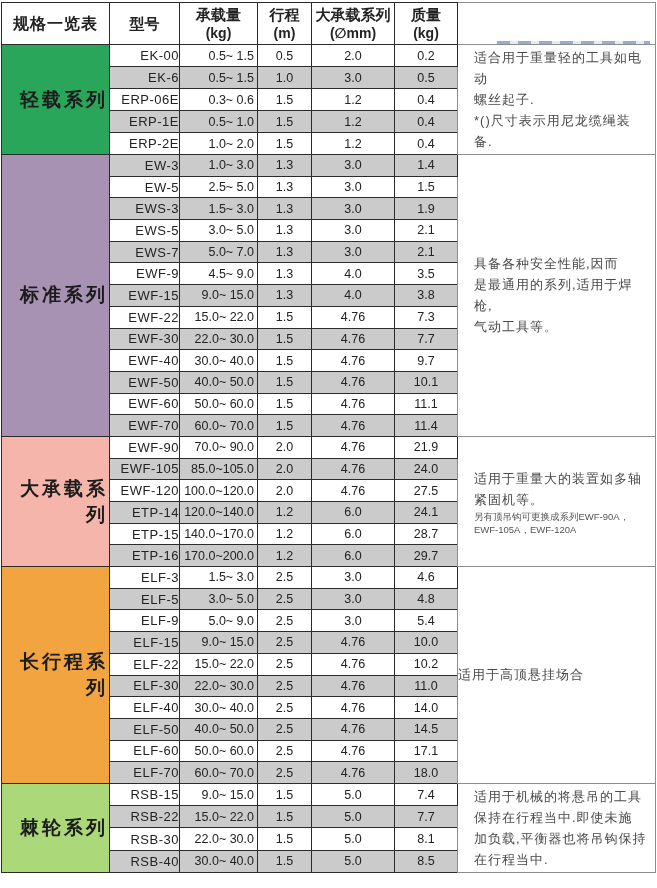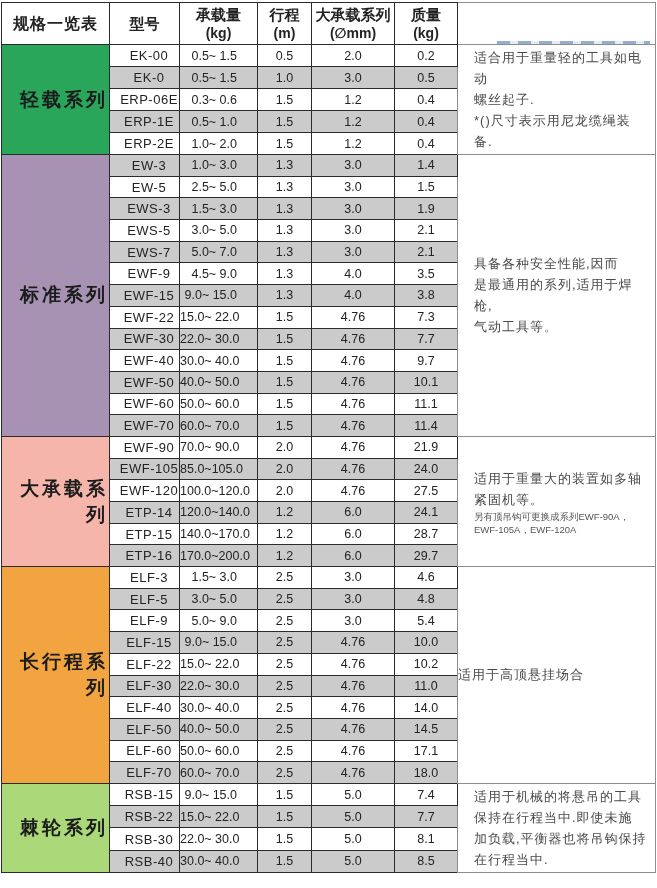--- a/index.html
+++ b/index.html
@@ -40,22 +40,22 @@
   th.m {
     font-weight:bold;
     font-size:15px;
     line-height:18px;
     text-align:center;
     vertical-align:middle;
   }
   th.m .u { display:block; font-size:14px; font-weight:bold; }
   th.cat-h { font-size:16px; letter-spacing:1px; }
 
-  td.model { text-align:center; padding-left:9px; font-size:13px; letter-spacing:0.5px; }
-  td.load  { text-align:right; padding-right:20px; white-space:pre; }
+  td.model { text-align:right; padding-left:9px; font-size:13px; letter-spacing:0.5px; }
+  td.load  { text-align:right; padding-right:3px; white-space:pre; }
   td.ctr   { text-align:center; }
   td.gray  { background:#cbcbcb; }
 
   td.cat {
     font-weight:bold;
     font-size:19px;
     letter-spacing:3px;
     text-align:right;
     vertical-align:middle;
     border:1px solid #2b2b2b;
@@ -125,21 +125,21 @@
           <td class="m ctr">0.2</td>
           <td class="note" rowspan="5">
             <div class="lines">
               <div>适合用于重量轻的工具如电动</div>
               <div>螺丝起子.</div>
               <div>*()尺寸表示用尼龙缆绳装备.</div>
             </div>
           </td>
         </tr>
         <tr class="row">
-          <td class="m model gray">EK-0</td>
+          <td class="m model gray">EK-6</td>
           <td class="m load gray">0.5~ 1.5</td>
           <td class="m ctr gray">1.0</td>
           <td class="m ctr gray">3.0</td>
           <td class="m ctr gray">0.5</td>
         </tr>
         <tr class="row">
           <td class="m model">ERP-06E</td>
           <td class="m load">0.3~ 0.6</td>
           <td class="m ctr">1.5</td>
           <td class="m ctr">1.2</td>

